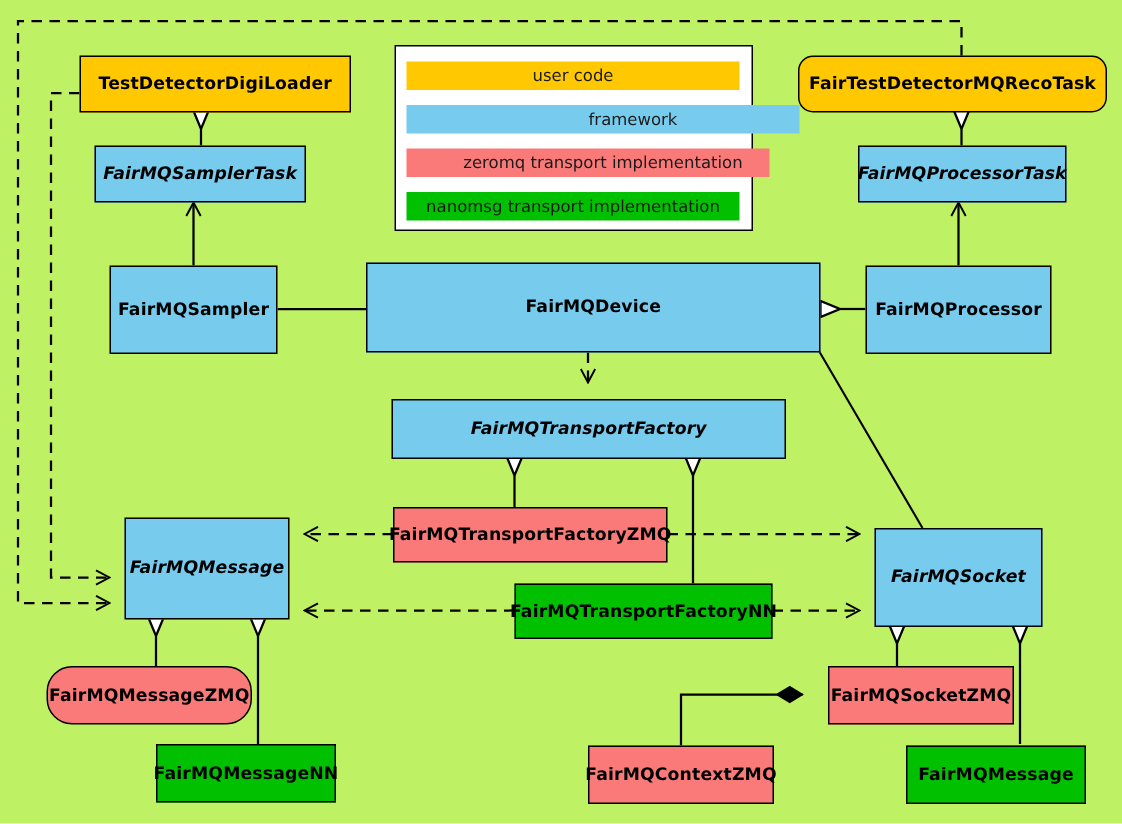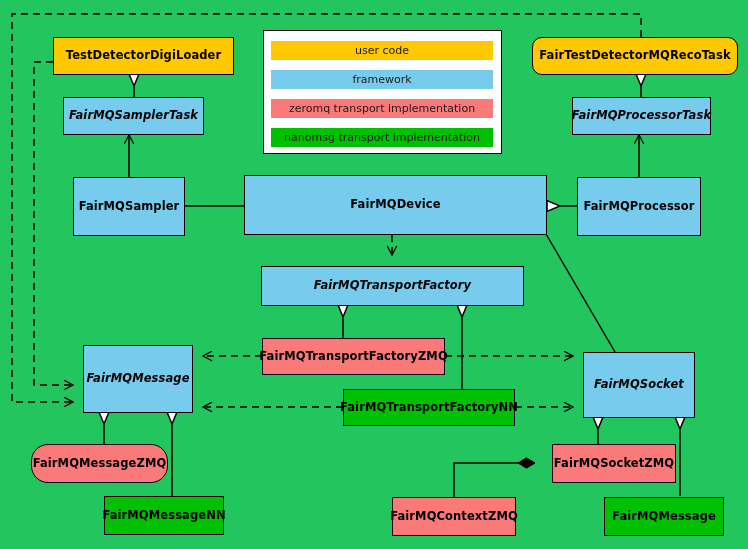--- a/index.html
+++ b/index.html
@@ -4,21 +4,21 @@
 <style>
   html, body {
     margin: 0;
     padding: 0;
     background: #ffffff;
   }
   #canvas {
     position: relative;
     width: 748px;
     height: 549px;
-    background: #22c55e;
+    background: #bef264;
     font-family: "DejaVu Sans", "Liberation Sans", sans-serif;
     overflow: hidden;
   }
   svg.wires {
     position: absolute;
     left: 0;
     top: 0;
     width: 748px;
     height: 549px;
     pointer-events: none;
@@ -63,21 +63,21 @@
     width: 222px;
     height: 19px;
     display: flex;
     align-items: center;
     justify-content: center;
     font-size: 11px;
     color: #1a1a1a;
     font-family: "DejaVu Sans", "Liberation Sans", sans-serif;
   }
   .legend-bar.l0 { top: 10px; }
-  .legend-bar.l1 { top: 39px; }
+  .legend-bar.l1 { top: 39px; padding-left: 40px; }
   .legend-bar.l2 { top: 68px; }
   .legend-bar.l3 { top: 97px; }
 </style>
 </head>
 <body>
 
 <div id="canvas">
 
   <svg class="wires" viewBox="0 0 748 549">
     <defs>
@@ -197,21 +197,21 @@
       <span>FairMQMessage</span>
     </div>
 
   <div id="legend-box">
     <div class="legend-bar l0" style="background:#ffc800;">
         <span>user code</span>
       </div>
     <div class="legend-bar l1" style="background:#77ccee;">
         <span>framework</span>
       </div>
-    <div class="legend-bar l2" style="background:#fa7a7a;">
+    <div class="legend-bar l2" style="background:#fa7a7a;padding-left:20px;">
         <span>zeromq transport implementation</span>
       </div>
     <div class="legend-bar l3" style="background:#00c000;">
         <span>nanomsg transport implementation</span>
       </div>
   </div>
 
 </div>
 
 </body></html>

